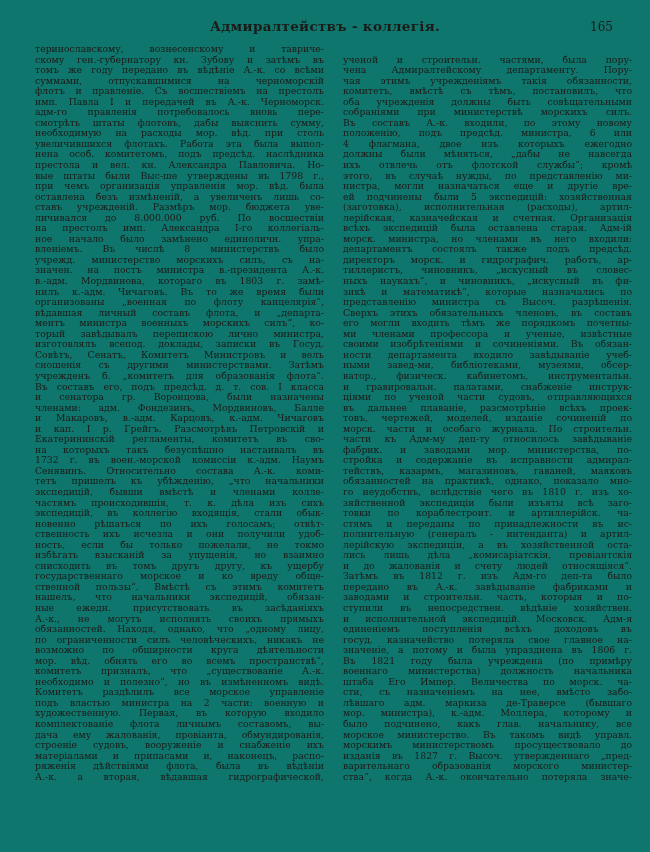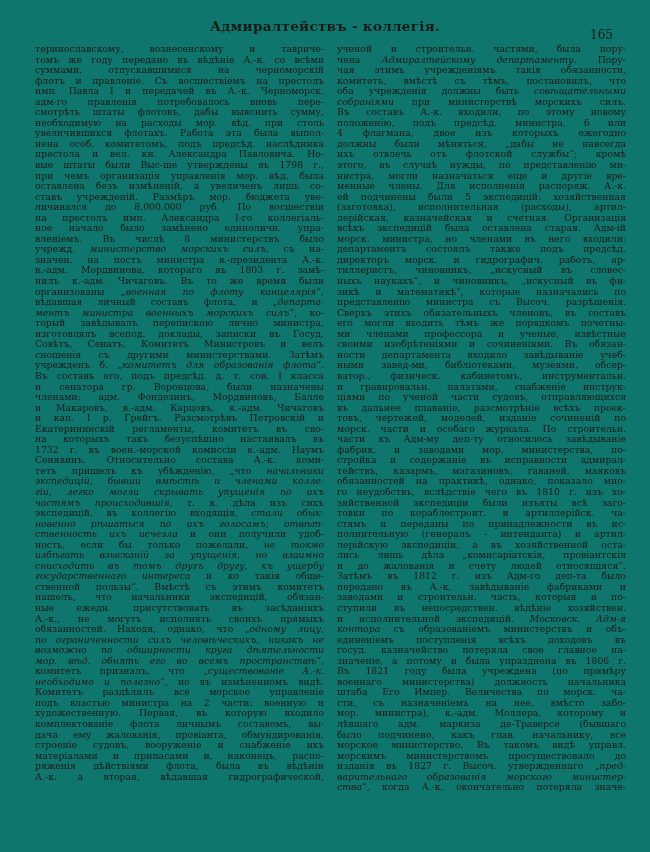--- a/index.html
+++ b/index.html
@@ -29,58 +29,59 @@
     left: 0;
     right: 0;
     text-align: center;
     font-weight: bold;
     font-size: 13.5px;
     letter-spacing: 0.3px;
   }
   .page-number {
     position: absolute;
     right: 37px;
-    top: 10px;
+    top: 2px;
     font-size: 12px;
   }
   .text-columns {
     position: absolute;
     top: 44px;
     left: 35px;
     display: flex;
-    gap: 13px;
+    gap: 19px;
+    align-items: flex-end;
   }
   .column {
     width: 289px;
   }
   .line {
     font-size: 9.3px;
     line-height: 10.55px;
     height: 10.55px;
     overflow: hidden;
     text-align: justify;
     text-align-last: justify;
     text-justify: inter-word;
     white-space: normal;
   }
   .line .it {
-    font-style: italic;
   }
 </style>
 </head>
 <body>
 
 <div class="page">
   <div class="page-header">
     <div class="page-title">Адмиралтействъ - коллегія.</div>
     <div class="page-number">165</div>
   </div>
   <div class="text-columns">
     <div class="column">
         <div class="line"><span>теринославскому, вознесенскому и тавриче-</span></div>
+        <div class="line"><span>скому ген.-губернатору кн. Зубову и затѣмъ въ</span></div>
         <div class="line"><span>томъ же году передано въ вѣдѣніе А.-к. со всѣми</span></div>
         <div class="line"><span>суммами, отпускавшимися на черноморскій</span></div>
         <div class="line"><span>флотъ и правленіе. Съ восшествіемъ на престолъ</span></div>
         <div class="line"><span>имп. Павла I и передачей въ А.-к. Черноморск.</span></div>
         <div class="line"><span>адм-го правленія потребовалось вновь пере-</span></div>
         <div class="line"><span>смотрѣть штаты флотовъ, дабы выяснить сумму,</span></div>
         <div class="line"><span>необходимую на расходы мор. вѣд. при столь</span></div>
         <div class="line"><span>увеличившихся флотахъ. Работа эта была выпол-</span></div>
         <div class="line"><span>нена особ. комитетомъ, подъ предсѣд. наслѣдника</span></div>
         <div class="line"><span>престола и вел. кн. Александра Павловича. Но-</span></div>
@@ -108,29 +109,28 @@
         <div class="line"><span>и сенатора гр. Воронцова, были назначены</span></div>
         <div class="line"><span>членами: адм. Фондезинъ, Мордвиновъ, Балле</span></div>
         <div class="line"><span>и Макаровъ, в.-адм. Карцовъ, к.-адм. Чичаговъ</span></div>
         <div class="line"><span>и кап. I р. Грейгъ. Разсмотрѣвъ Петровскій и</span></div>
         <div class="line"><span>Екатерининскій регламенты, комитетъ въ сво-</span></div>
         <div class="line"><span>на которыхъ такъ безуспѣшно настаивалъ въ</span></div>
         <div class="line"><span>1732 г. въ воен.-морской комиссіи к.-адм. Наумъ</span></div>
         <div class="line"><span>Сенявинъ. Относительно состава А.-к. коми-</span></div>
         <div class="line"><span>тетъ пришелъ къ убѣжденію, „что </span><span class="it">начальники</span></div>
         <div class="line"><span class="it">экспедицій, бывши вмѣстѣ и членами колле-</span></div>
-        <div class="line"><span class="it">гіи, легко могли скрывать упущенія по ихъ</span></div>
         <div class="line"><span class="it">частямъ происходившія</span><span>, т. к. дѣла изъ сихъ</span></div>
         <div class="line"><span>экспедицій, въ коллегію входящія, </span><span class="it">стали обык-</span></div>
         <div class="line"><span class="it">новенно рѣшаться по ихъ голосамъ; отвѣт-</span></div>
         <div class="line"><span class="it">ственность ихъ исчезла</span><span> и они получили удоб-</span></div>
         <div class="line"><span>ность, если бы только пожелали, </span><span class="it">не токмо</span></div>
         <div class="line"><span class="it">избѣгать взысканій за упущенія, но взаимно</span></div>
         <div class="line"><span class="it">снисходить въ томъ другъ другу, къ ущербу</span></div>
-        <div class="line"><span class="it">государственнаго интереса</span><span> и ко такія обще-</span></div>
+        <div class="line"><span class="it">государственнаго морское</span><span> и ко вреду обще-</span></div>
         <div class="line"><span>ственной пользы“. Вмѣстѣ съ этимъ комитетъ</span></div>
         <div class="line"><span>нашелъ, что начальники экспедицій, обязан-</span></div>
         <div class="line"><span>ные ежедн. присутствовать въ засѣданіяхъ</span></div>
         <div class="line"><span>А.-к., не могутъ исполнять своихъ прямыхъ</span></div>
         <div class="line"><span>обязанностей. Находя, однако, что „</span><span class="it">одному лицу,</span></div>
         <div class="line"><span class="it">по ограниченности силъ человѣческихъ, никакъ не</span></div>
         <div class="line"><span class="it">возможно по обширности круга дѣятельности</span></div>
         <div class="line"><span class="it">мор. вѣд. обнять его во всемъ пространствѣ</span><span>“,</span></div>
         <div class="line"><span>комитетъ призналъ, что „</span><span class="it">существованіе А.-к.</span></div>
         <div class="line"><span class="it">необходимо и полезно</span><span>“, но въ измѣненномъ видѣ.</span></div>
@@ -151,21 +151,20 @@
         <div class="line"><span>комитетъ, вмѣстѣ съ тѣмъ, постановилъ, что</span></div>
         <div class="line"><span>оба учрежденія должны быть </span><span class="it">совѣщательными</span></div>
         <div class="line"><span class="it">собраніями</span><span> при министерствѣ морскихъ силъ.</span></div>
         <div class="line"><span>Въ составъ А.-к. входили, по этому новому</span></div>
         <div class="line"><span>положенію, подъ предсѣд. министра, 6 или</span></div>
         <div class="line"><span>4 флагмана, двое изъ которыхъ ежегодно</span></div>
         <div class="line"><span>должны были мѣняться, „дабы не навсегда</span></div>
         <div class="line"><span>ихъ отвлечь отъ флотской службы“; кромѣ</span></div>
         <div class="line"><span>этого, въ случаѣ нужды, по представленію ми-</span></div>
         <div class="line"><span>нистра, могли назначаться еще и другіе вре-</span></div>
-        <div class="line"><span>менные члены. Для исполненія распоряж. А.-к.</span></div>
         <div class="line"><span>ей подчинены были 5 экспедицій: хозяйственная</span></div>
         <div class="line"><span>(заготовка), исполнительная (расходы), артил-</span></div>
         <div class="line"><span>лерійская, казначейская и счетная. Организація</span></div>
         <div class="line"><span>всѣхъ экспедицій была оставлена старая. Адм-ій</span></div>
         <div class="line"><span>морск. министра, но членами въ него входили:</span></div>
         <div class="line"><span>департаментъ состоялъ также подъ предсѣд.</span></div>
         <div class="line"><span>директоръ морск. и гидрографич. работъ, ар-</span></div>
         <div class="line"><span>тиллеристъ, чиновникъ, „искусный въ словес-</span></div>
         <div class="line"><span>ныхъ наукахъ“, и чиновникъ, „искусный въ фи-</span></div>
         <div class="line"><span>зикѣ и математикѣ“, которые назначались по</span></div>
@@ -193,30 +192,29 @@
         <div class="line"><span>стямъ и переданы по принадлежности въ ис-</span></div>
         <div class="line"><span>полнительную (генералъ - интенданта) и артил-</span></div>
         <div class="line"><span>лерійскую экспедиціи, а въ хозяйственной оста-</span></div>
         <div class="line"><span>лись лишь дѣла „комисаріатскія, провіантскія</span></div>
         <div class="line"><span>и до жалованія и счету людей относящіяся“.</span></div>
         <div class="line"><span>Затѣмъ въ 1812 г. изъ Адм-го деп-та было</span></div>
         <div class="line"><span>передано въ А.-к. завѣдываніе фабриками и</span></div>
         <div class="line"><span>заводами и строительн. часть, которыя и по-</span></div>
         <div class="line"><span>ступили въ непосредствен. вѣдѣніе хозяйствен.</span></div>
         <div class="line"><span>и исполнительной экспедицій. </span><span class="it">Московск. Адм-я</span></div>
-        <div class="line"><span class="it">контора</span><span> съ образованіемъ министерствъ и объ-</span></div>
         <div class="line"><span>единеніемъ поступленія всѣхъ доходовъ въ</span></div>
         <div class="line"><span>госуд. казначейство потеряла свое главное на-</span></div>
         <div class="line"><span>значеніе, а потому и была упразднена въ 1806 г.</span></div>
         <div class="line"><span>Въ 1821 году была учреждена (по примѣру</span></div>
         <div class="line"><span>военнаго министерства) должность начальника</span></div>
         <div class="line"><span>штаба Его Импер. Величества по морск. ча-</span></div>
         <div class="line"><span>сти, съ назначеніемъ на нее, вмѣсто забо-</span></div>
+        <div class="line"><span>лѣвшаго адм. маркиза де-Траверсе (бывшаго</span></div>
         <div class="line"><span>мор. министра), к.-адм. Моллера, которому и</span></div>
-        <div class="line"><span>лѣвшаго адм. маркиза де-Траверсе (бывшаго</span></div>
         <div class="line"><span>было подчинено, какъ глав. начальнику, все</span></div>
         <div class="line"><span>морское министерство. Въ такомъ видѣ управл.</span></div>
         <div class="line"><span>морскимъ министерствомъ просуществовало до</span></div>
         <div class="line"><span>изданія въ 1827 г. Высоч. утвержденнаго „</span><span class="it">пред-</span></div>
         <div class="line"><span class="it">варительнаго образованія морского министер-</span></div>
         <div class="line"><span class="it">ства</span><span>“, когда А.-к. окончательно потеряла значе-</span></div>
       </div>
   </div>
 </div>
 

